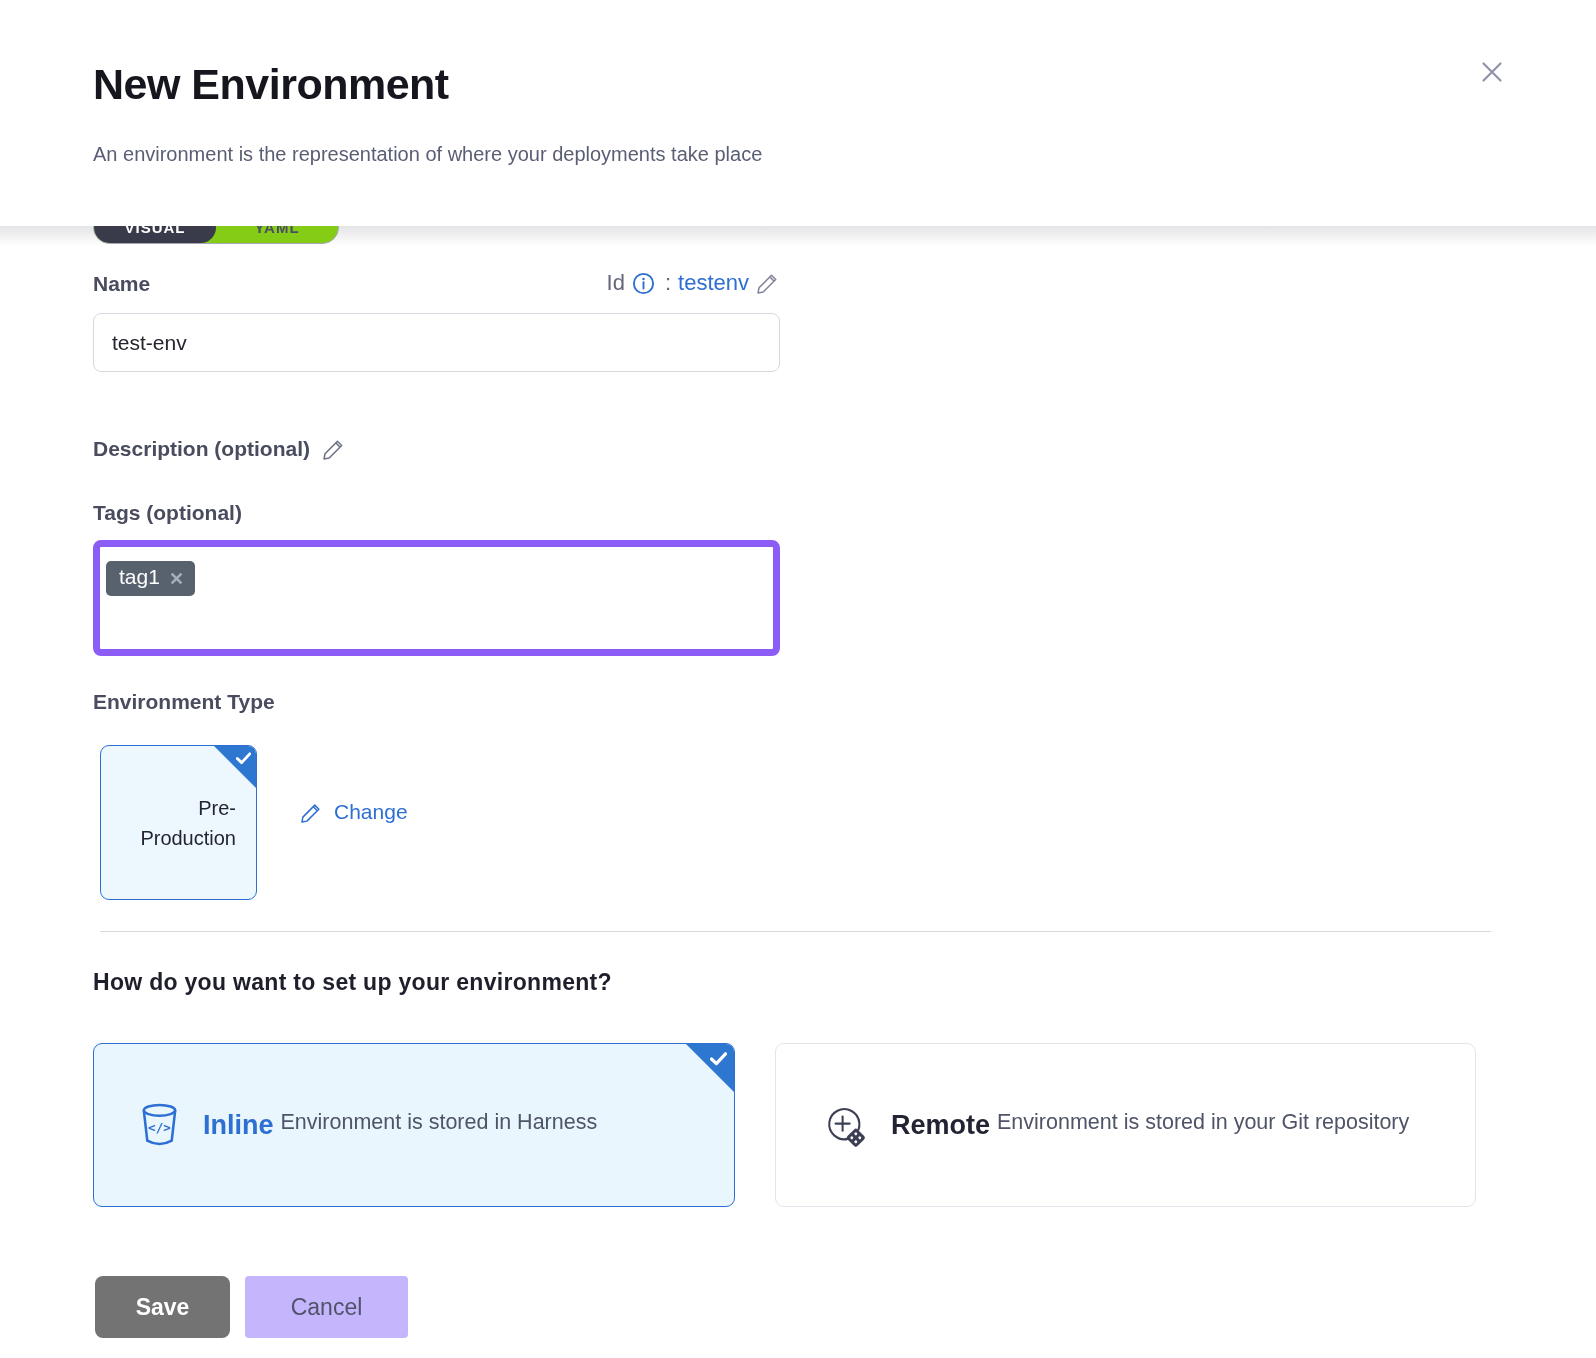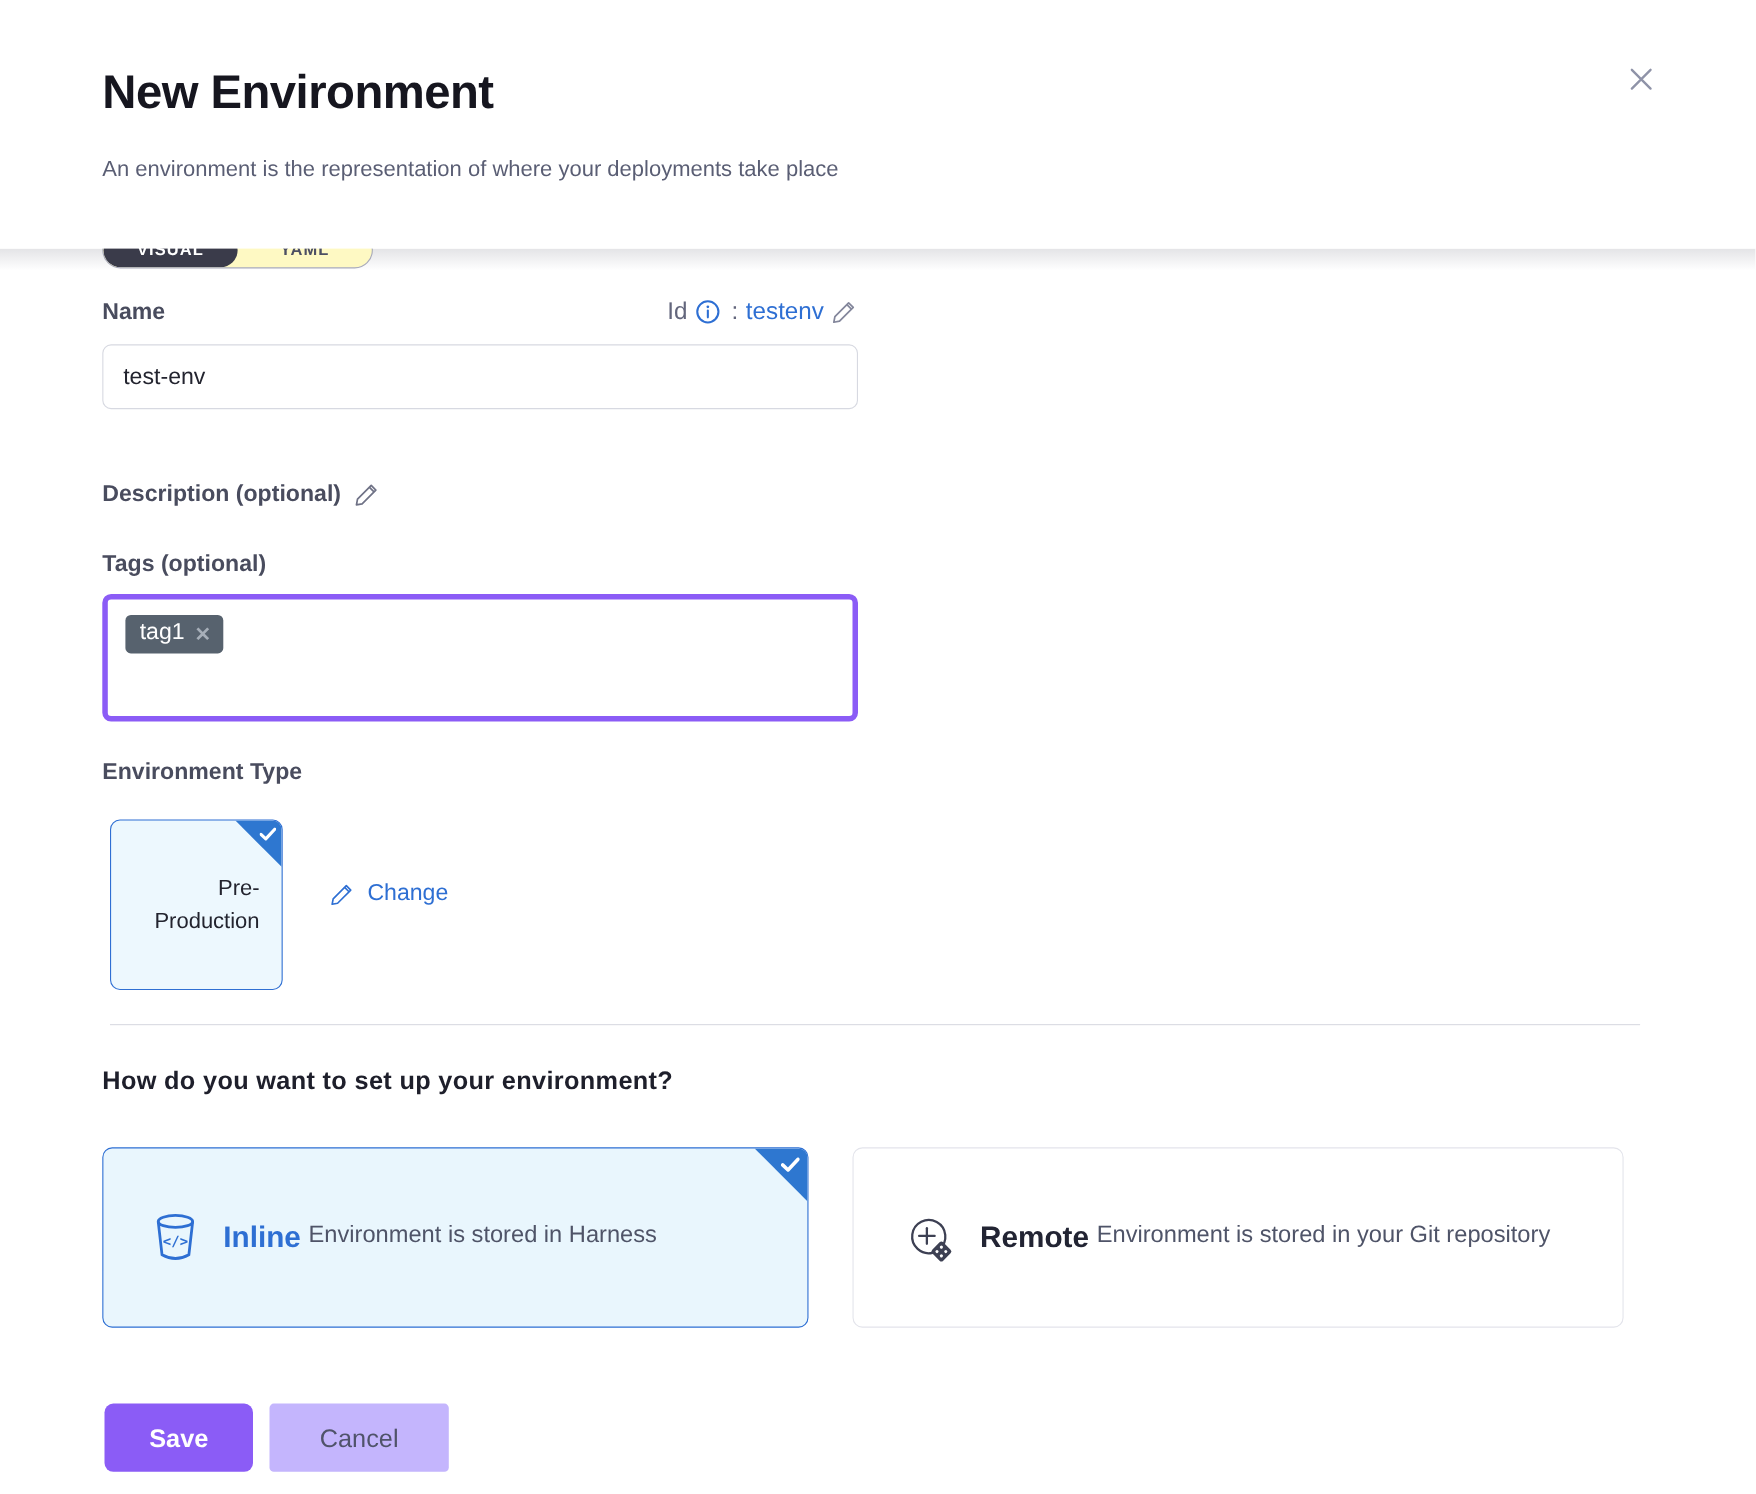--- a/index.html
+++ b/index.html
@@ -7,39 +7,39 @@
   .page { position:relative; width:1596px; height:997px; background:#ffffff; }
 
   
   .modal-header { position:absolute; top:0; left:0; width:100%; height:226px; background:#ffffff; z-index:5; }
   .modal-title { position:absolute; left:93px; top:60px; font-size:43px; font-weight:700; color:#16161f; letter-spacing:-0.5px; }
   .modal-subtitle { position:absolute; left:93px; top:143px; font-size:20px; color:#5a5e74; }
   .close-btn { position:absolute; left:1472px; top:52px; width:40px; height:40px; display:flex; align-items:center; justify-content:center; cursor:pointer; background:none; border:none; }
   .header-shadow { position:absolute; top:226px; left:0; width:100%; height:20px; background:linear-gradient(to bottom, rgba(44,45,66,0.13), rgba(44,45,66,0)); z-index:1; }
 
   
-  .mode-toggle { position:absolute; left:93px; top:211px; z-index:2; display:inline-flex; height:33px; border:1px solid #a8aabb; border-radius:17px; background:#fef9c3; overflow:hidden; }
+  .mode-toggle { position:absolute; left:93px; top:211px; z-index:2; display:inline-flex; height:33px; border:1px solid #a8aabb; border-radius:17px; background:#84cc16; overflow:hidden; }
   .mode-seg { display:flex; align-items:center; justify-content:center; min-width:122px; padding:0 20px; font-size:15px; font-weight:700; letter-spacing:1px; color:#4c4f63; cursor:pointer; }
   .mode-seg.active { background:#3a3b4a; color:#ffffff; border-radius:17px; }
 
   
   .field-label { font-size:21px; font-weight:700; color:#494c5e; }
 
   .name-label { position:absolute; left:93px; top:272px; }
   .id-row { position:absolute; left:93px; top:270px; width:687px; display:flex; justify-content:flex-end; align-items:center; gap:7px; font-size:22px; }
   .id-label { color:#63667c; }
   .id-colon { color:#63667c; margin-left:3px; }
   .id-value { color:#2e6fd3; cursor:pointer; }
   .icon-btn { background:none; border:none; display:flex; align-items:center; cursor:pointer; padding:0; }
 
   .name-input { position:absolute; left:93px; top:313px; width:687px; height:59px; border:1px solid #d7d9e1; border-radius:8px; font-family:"Liberation Sans",sans-serif; font-size:21px; color:#23242f; padding:0 18px; outline:none; background:#fff; }
 
   .desc-row { position:absolute; left:93px; top:437px; display:flex; align-items:center; gap:12px; color:#6f7286; }
   .tags-label { position:absolute; left:93px; top:501px; }
-  .tags-box { position:absolute; left:93px; top:540px; width:687px; height:116px; border:5px solid #8b5cf6; border-radius:8px; padding:14px 16px; cursor:text; }
+  .tags-box { position:absolute; left:93px; top:540px; width:687px; height:116px; border:7px solid #8b5cf6; border-radius:8px; padding:14px 6px; cursor:text; }
   .tag-chip { display:inline-flex; align-items:center; gap:9px; background:#57626e; color:#ffffff; border-radius:5px; padding:4px 11px 7px 13px; font-size:21px; }
   .tag-x { color:#a7afb9; font-size:18px; font-weight:700; cursor:pointer; line-height:1; padding-top:3px; }
 
   
   .envtype-label { position:absolute; left:93px; top:690px; }
   .preprod-card { position:absolute; left:100px; top:745px; width:157px; height:155px; background:#edf8fe; border:1px solid #2f6fd3; border-radius:9px; overflow:hidden; cursor:pointer; display:flex; align-items:center; justify-content:center; }
   .preprod-text { font-size:20px; color:#23242f; line-height:1.5; text-align:right; width:115px; }
   .corner-check { position:absolute; top:0; right:0; width:0; height:0; border-top:42px solid #2e77d0; border-left:42px solid transparent; }
   .corner-check-lg { border-top:48px solid #2e77d0; border-left:48px solid transparent; }
   .corner-tick { position:absolute; top:6px; right:5px; }
@@ -55,21 +55,21 @@
   .option-card { position:absolute; top:1043px; height:164px; border-radius:9px; overflow:hidden; cursor:pointer; display:flex; align-items:center; }
   .option-inline { left:93px; width:642px; background:#e9f6fd; border:1.5px solid #2e6fd3; }
   .option-remote { left:775px; width:701px; background:#ffffff; border:1px solid #e3e4eb; }
   .option-icon { margin-left:44px; flex:0 0 auto; display:flex; }
   .option-texts { margin-left:22px; display:flex; flex-direction:row; gap:7px; }
   .option-title { font-size:27px; font-weight:700; color:#222433; }
   .option-inline .option-title { color:#2e6fd3; }
   .option-desc { font-size:21.5px; color:#4f5468; }
 
   
-  .save-btn { position:absolute; left:95px; top:1276px; width:135px; height:62px; background:#8b5cf6; border:none; border-radius:8px; color:#ffffff; font-size:23px; font-weight:700; font-family:"Liberation Sans",sans-serif; cursor:pointer; }
+  .save-btn { position:absolute; left:95px; top:1276px; width:135px; height:62px; background:#737373; border:none; border-radius:8px; color:#ffffff; font-size:23px; font-weight:700; font-family:"Liberation Sans",sans-serif; cursor:pointer; }
   .cancel-btn { position:absolute; left:245px; top:1276px; width:163px; height:62px; background:#c4b5fd; border:none; border-radius:4px; color:#50536a; font-size:23px; font-weight:400; font-family:"Liberation Sans",sans-serif; cursor:pointer; }
 
   svg { display:block; }
 </style>
 </head>
 <body>
 
 <div class="page">
 
   <div class="modal-header">

